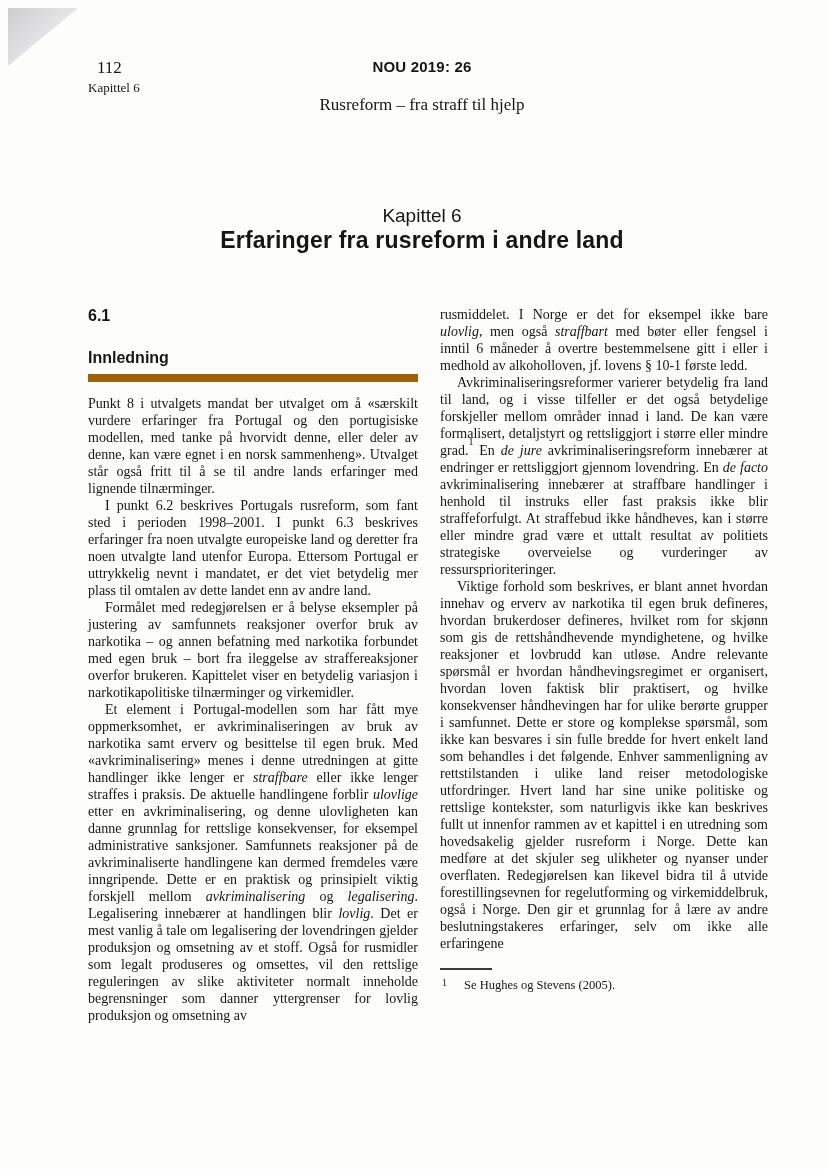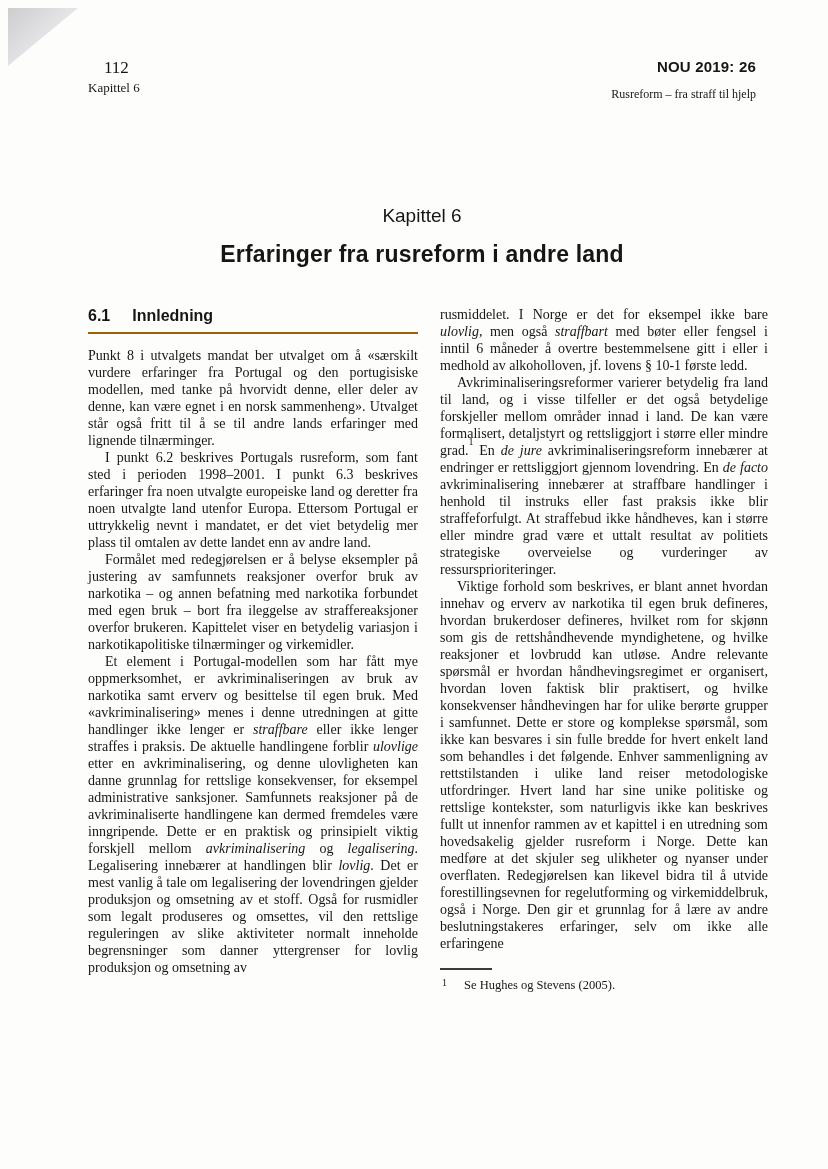--- a/index.html
+++ b/index.html
@@ -8,48 +8,48 @@
     background:#fdfdfc; overflow:hidden;
     font-family:"Liberation Serif", serif; color:#161616;
   }
   .scan-corner {
     position:absolute; top:8px; left:8px; width:70px; height:58px;
     background:linear-gradient(135deg,#cdcdcf 0%,#e6e6e8 55%,#f4f4f5 100%);
     clip-path:polygon(0 0, 100% 0, 0 100%);
   }
   
   .running-header { position:absolute; top:58px; left:88px; width:668px; }
-  .folio { position:absolute; left:16px; top:0; font-size:17px; }
+  .folio { position:absolute; left:9px; top:0; font-size:17px; }
   .folio-chapter { position:absolute; left:0; top:22px; font-size:13px; }
-  .header-center { text-align:right; }
+  .header-center { text-align:center; }
   .pub-title {
     font-family:"Liberation Sans", sans-serif; font-weight:bold;
     font-size:15px; letter-spacing:0.2px;
   }
-  .pub-subtitle { font-size:12px; margin-top:12px; }
+  .pub-subtitle { font-size:17px; margin-top:20px; }
   
   .chapter-heading {
     position:absolute; top:205px; left:88px; width:668px;
     text-align:center; font-family:"Liberation Sans", sans-serif;
   }
   .chapter-kicker { font-size:19px; }
-  .chapter-title { font-size:23px; font-weight:bold; margin-top:14px; letter-spacing:0.2px; }
+  .chapter-title { font-size:23px; font-weight:bold; margin-top:0; letter-spacing:0.2px; }
   
   .column {
     position:absolute; top:306px; width:330px;
     font-size:14px; line-height:17px; text-align:justify;
     hyphens:auto; -webkit-hyphens:auto;
   }
   .col-left { left:88px; }
   .col-right { left:440px; width:328px; }
   .section-heading {
     font-family:"Liberation Sans", sans-serif; font-weight:bold;
     font-size:16px; line-height:20px; display:flex; gap:22px;
-    padding-bottom:6px; border-bottom:2px solid #a16207; margin-bottom:13px;
-    text-align:left; hyphens:none;
+    padding-bottom:6px; border-bottom:8px solid #a16207; margin-bottom:13px;
+    text-align:left; hyphens:none;flex-direction:column;
   }
   p.para { margin:0; padding:0; }
   p.para.indent { text-indent:17px; }
   p.para i { font-style:italic; }
   sup.fn-ref { font-size:10px; line-height:0; position:relative; top:-4px; }
   
   .footnote-block { margin-top:16px; text-align:left; hyphens:none; }
   .footnote-rule { width:52px; border-top:2px solid #3a3a3a; margin:0 0 8px 0; }
   .footnote { position:relative; font-size:12.5px; line-height:15px; padding-left:24px; margin:0; }
   .fn-marker { position:absolute; left:2px; top:-3px; font-size:10px; }

